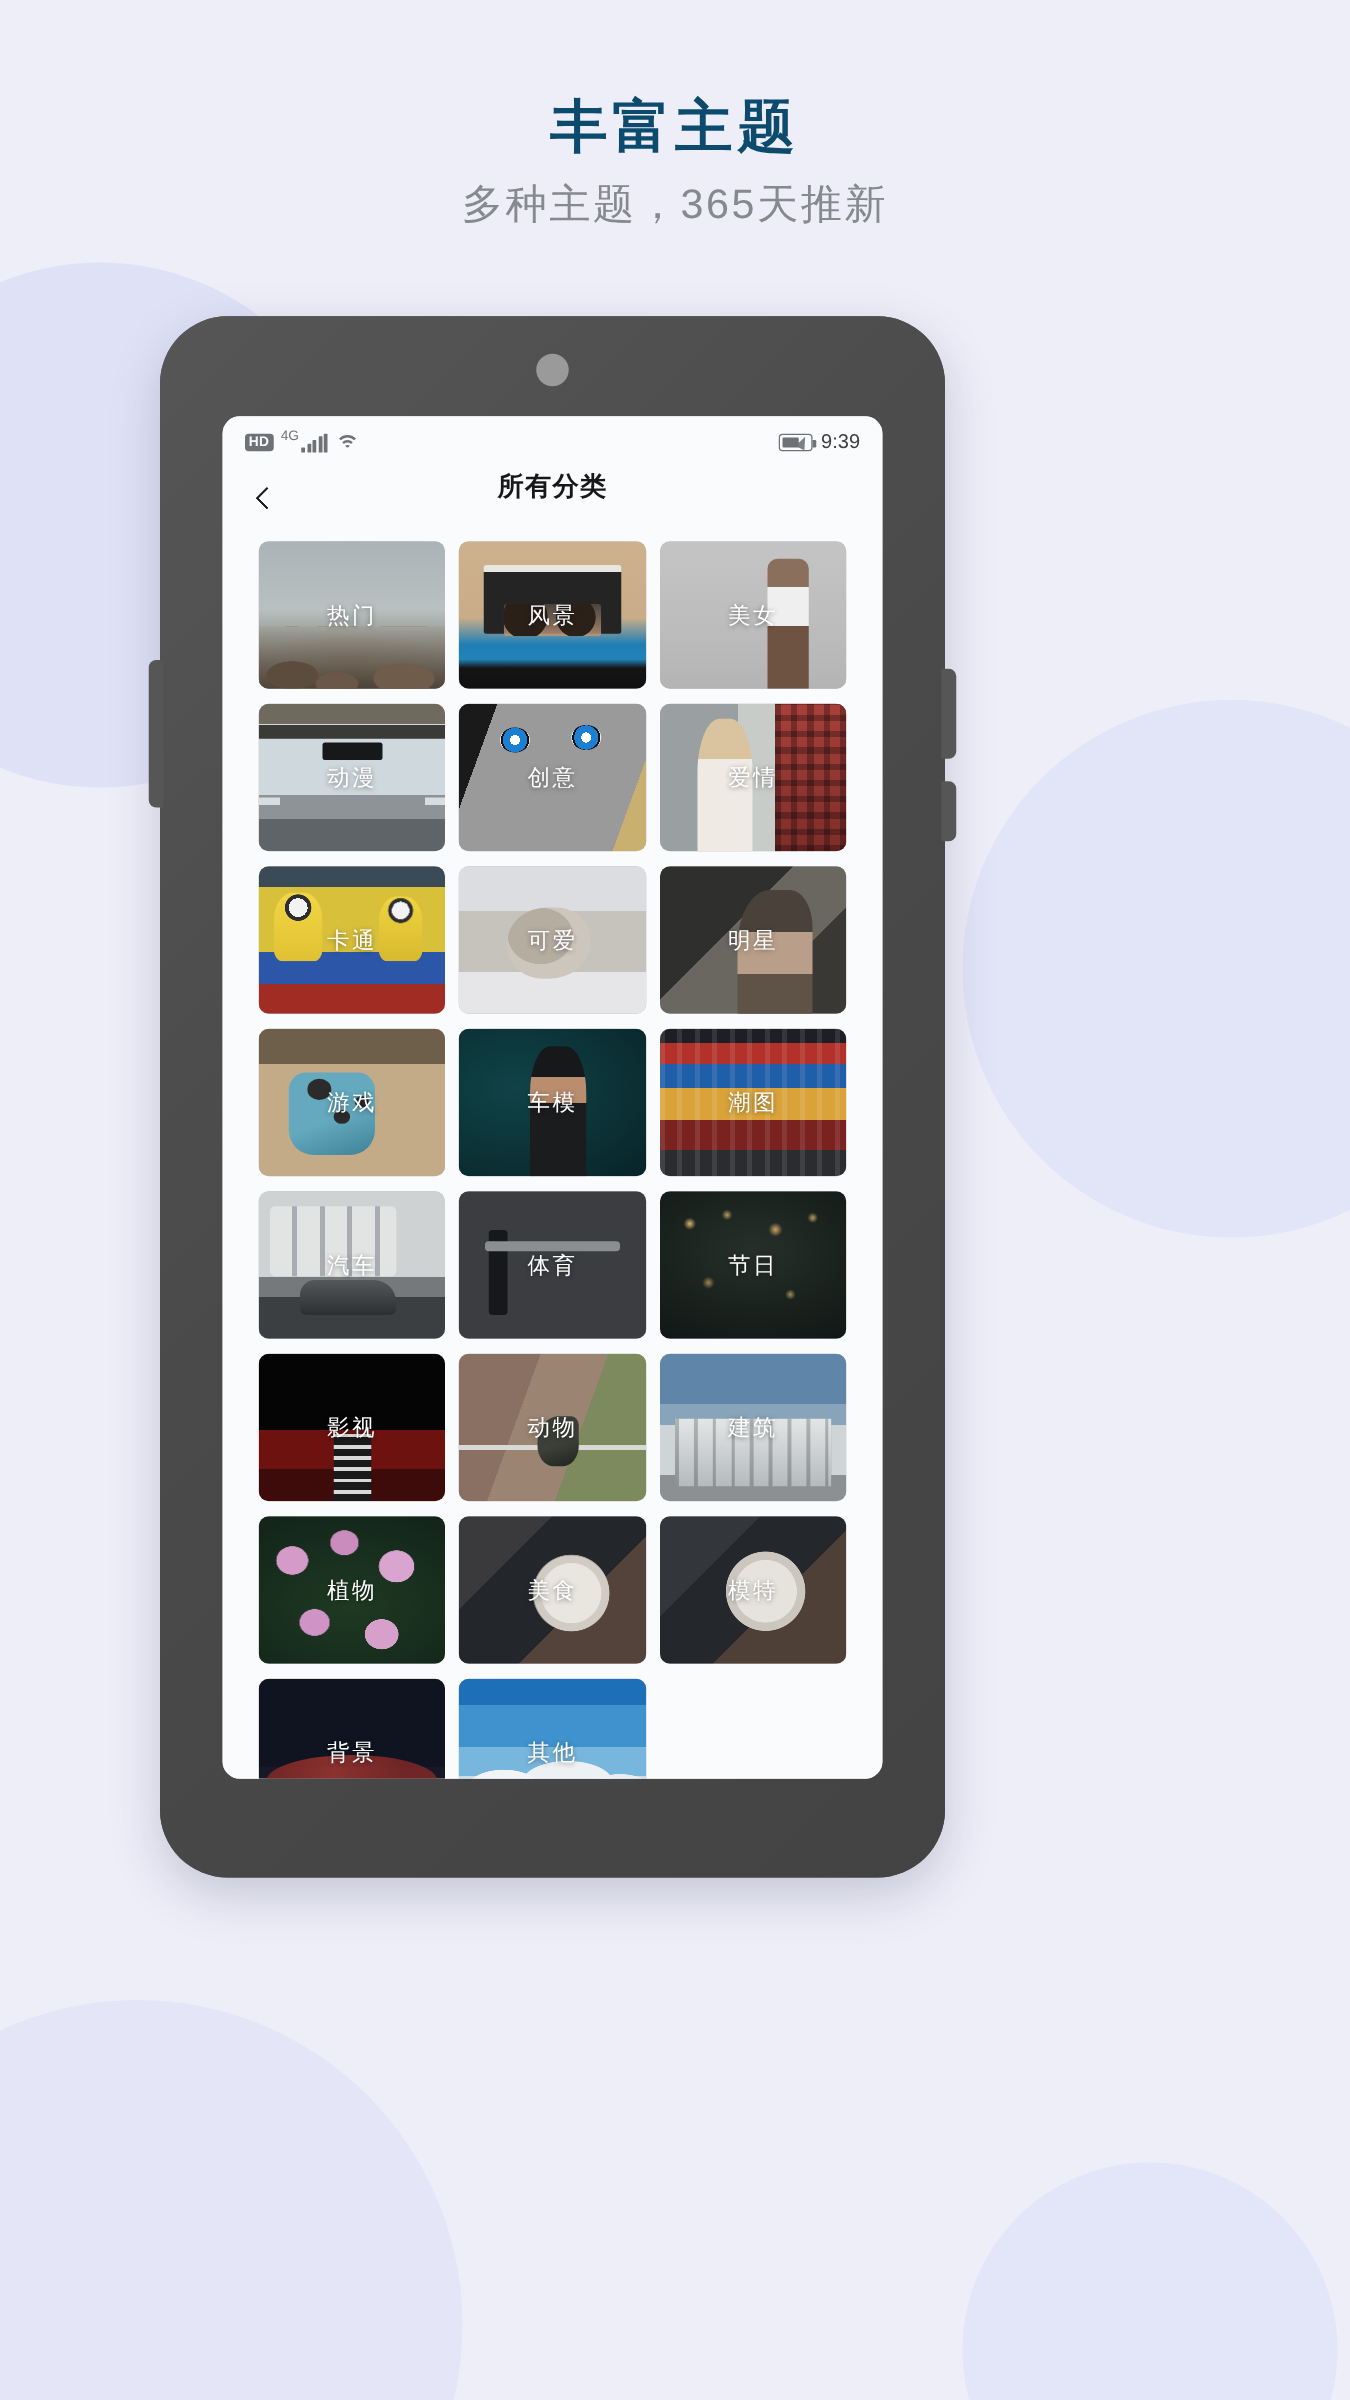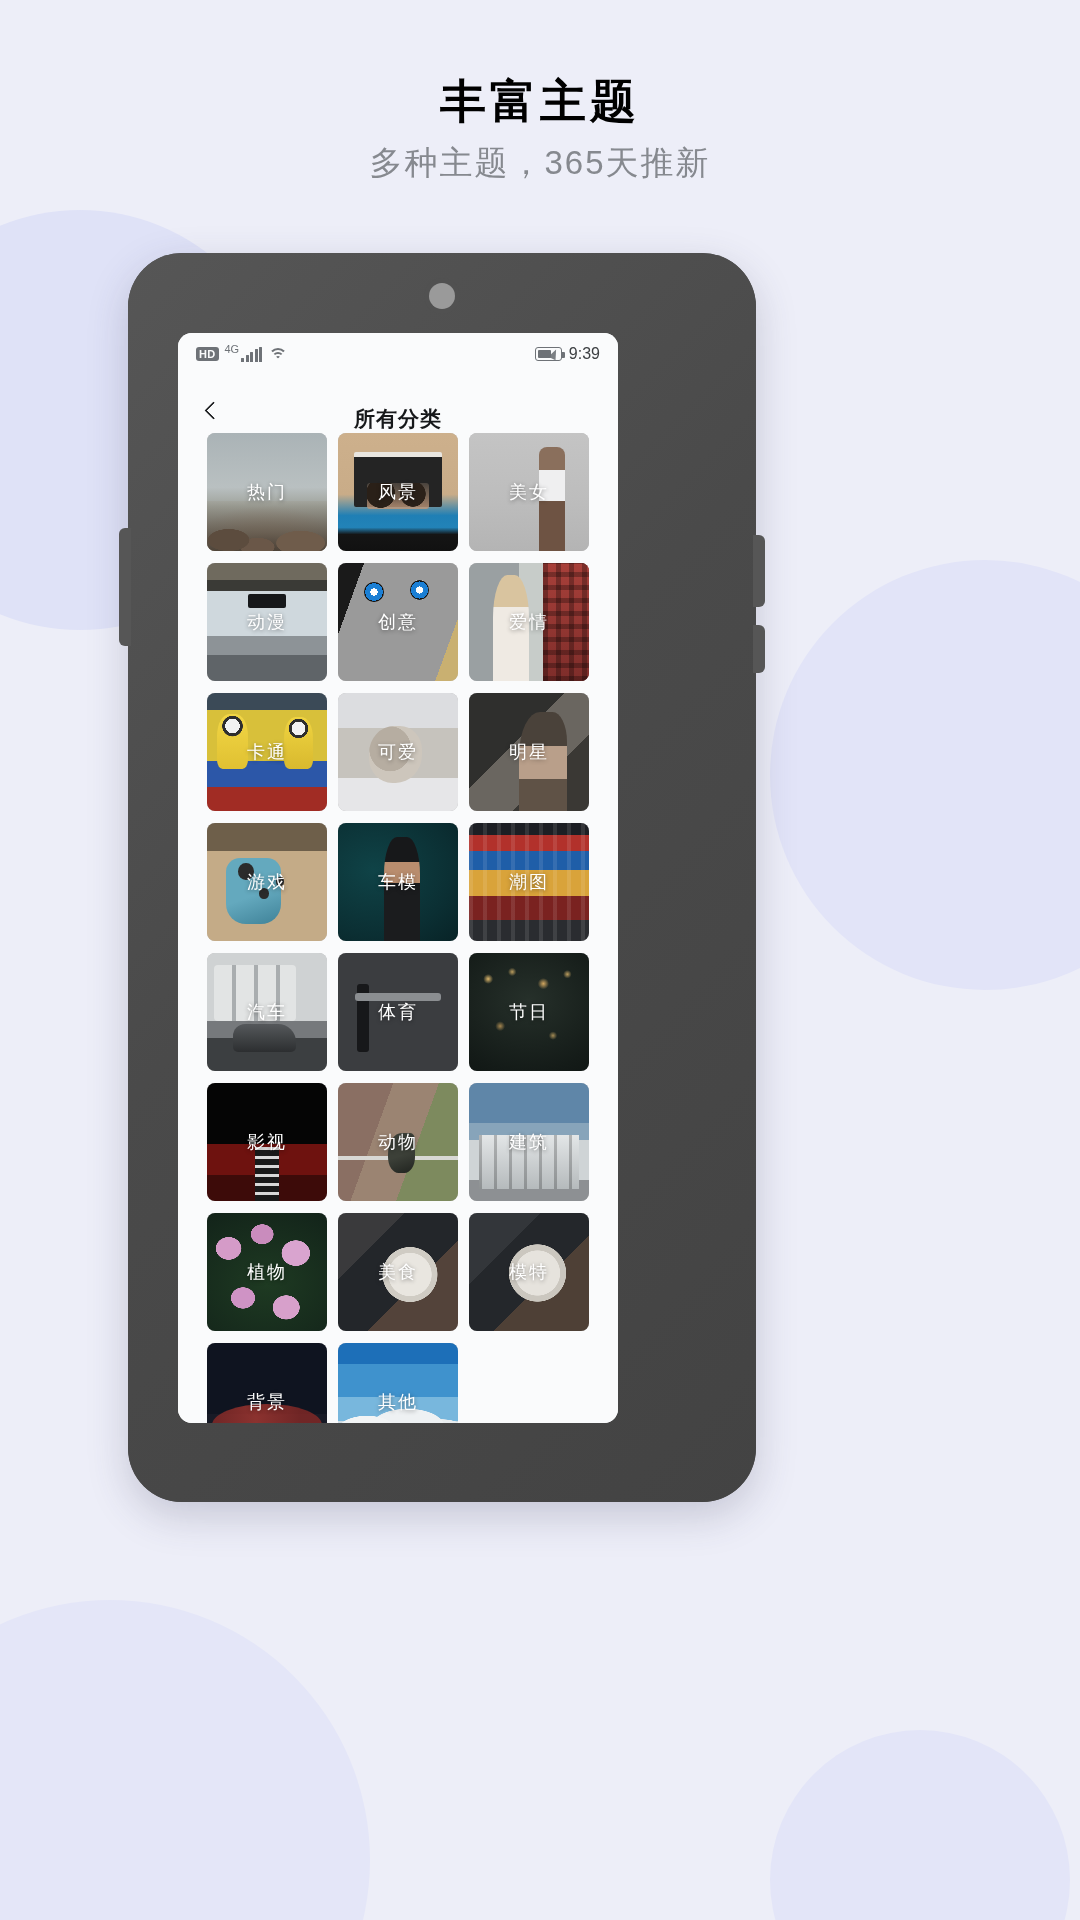--- a/index.html
+++ b/index.html
@@ -14,21 +14,21 @@
   
   .bg-blob { position:absolute; border-radius:50%; background:#dfe2f7; z-index:0; }
   .blob-left  { width:420px; height:420px; left:-130px; top:210px; }
   .blob-right { width:430px; height:430px; right:-120px; top:560px; background:#e2e4f8; }
   .blob-bottom{ width:520px; height:520px; left:-150px; bottom:-200px; background:#e4e6f8; }
   .blob-bottom2{ width:300px; height:300px; right:10px; bottom:-110px; background:#e3e5f8; }
 
   
   .headline-wrap { position:relative; z-index:3; text-align:center; padding-top:74px; }
   .headline {
-    font-size:46px; font-weight:bold; color:#000000;
+    font-size:46px; font-weight:bold; color:#0c4a6e;
     letter-spacing:4px; line-height:1.2;
   }
   .subhead {
     margin-top:12px; font-size:33px; color:#86898f;
     letter-spacing:2px; font-weight:500;
   }
 
   
   .device {
     position:absolute; z-index:4;
@@ -51,21 +51,21 @@
   
   .btn-left  { position:absolute; left:-9px; top:275px; width:12px; height:118px;
                background:#565656; border-radius:6px 0 0 6px;}
   .btn-right-a { position:absolute; right:-9px; top:282px; width:12px; height:72px;
                background:#565656; border-radius:0 6px 6px 0;}
   .btn-right-b { position:absolute; right:-9px; top:372px; width:12px; height:48px;
                background:#565656; border-radius:0 6px 6px 0;}
 
   .screen {
     position:absolute; left:50px; top:80px;
-    width:440px; height:1090px;
+    width:528px; height:1090px;
     background:#fafbfc; border-radius:14px; overflow:hidden;
     display:flex; flex-direction:column;
   }
 
   
   .statusbar {
     height:42px; flex:0 0 42px;
     display:flex; align-items:center; justify-content:space-between;
     padding:0 18px; background:#fafbfc;
   }
@@ -96,21 +96,21 @@
     width:2.5px; height:6px; background:#6e7277; border-radius:0 1px 1px 0;}
   .battery i{ display:block; height:8px; width:13px; background:#6e7277; margin-left:2px; border-radius:1px;}
   .battery .bolt{ position:absolute; right:3px; top:1px; width:0; height:0;
     border-left:4px solid transparent; border-right:4px solid transparent;
     border-bottom:10px solid #6e7277; transform:rotate(25deg); opacity:.9;}
   .clock { font-size:16px; color:#3d4043; font-weight:500; }
 
   
   .appbar {
     height:58px; flex:0 0 58px; background:#fafbfc;
-    display:flex; align-items:flex-end; position:relative;
+    display:flex; align-items:flex-start; position:relative;
   }
   .back-btn {
     width:46px; height:46px; margin-left:10px;
     display:flex; align-items:center; justify-content:center; cursor:pointer;
   }
   .chev { width:13px; height:13px; border-left:2.6px solid #1d1f21;
     border-bottom:2.6px solid #1d1f21; transform:rotate(45deg); margin-left:4px;
     border-radius:1px; }
   .appbar-title {
     position:absolute; left:0; right:0; text-align:center;

